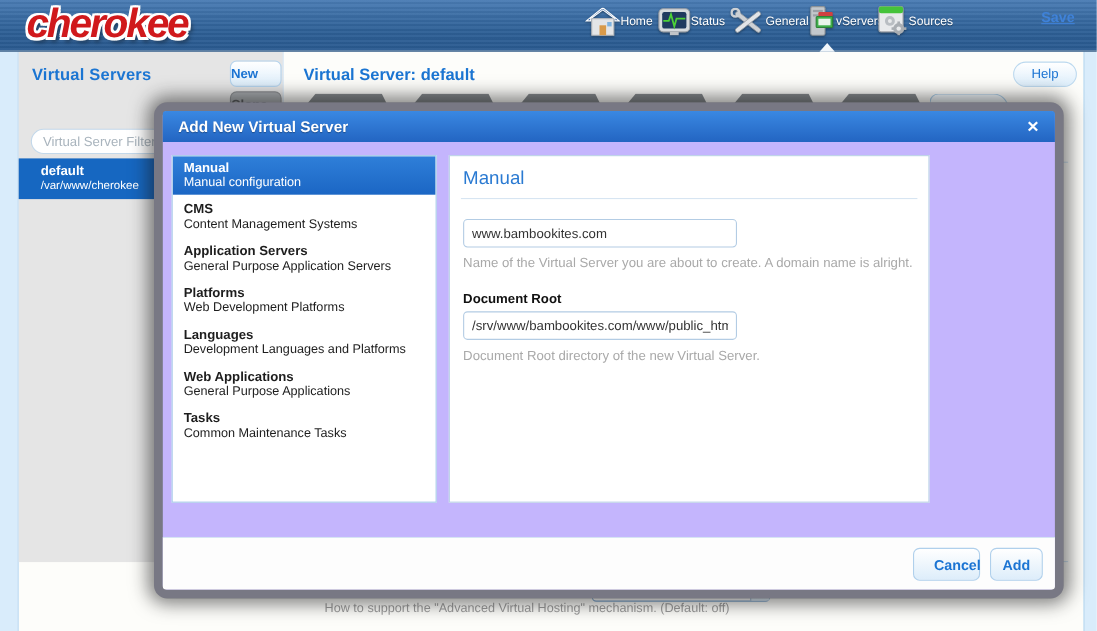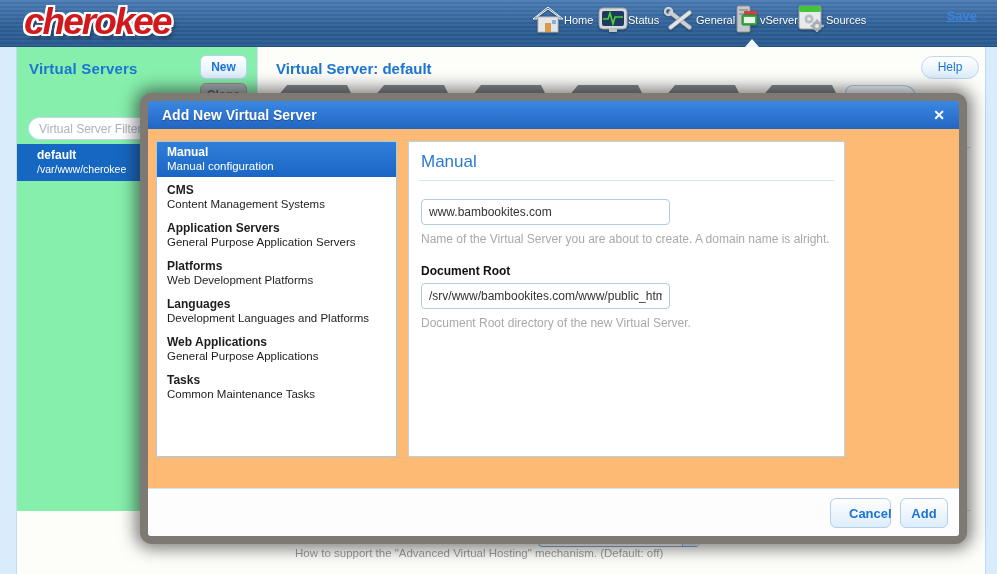--- a/index.html
+++ b/index.html
@@ -27,26 +27,26 @@
   .nav-pointer { position:absolute; left:745px; top:39px; width:0; height:0; z-index:2;
     border-left:7px solid transparent; border-right:7px solid transparent;
     border-bottom:8px solid #f2f7fb; }
   .save-link { position:absolute; right:20px; top:8px; color:#3f82d9; font-size:13px;
     font-weight:bold; text-decoration:underline; z-index:2; cursor:pointer; }
 
   
   .left-strip { position:absolute; left:0; top:47px; width:17px; height:527px;
     background:#d9ecfb; border-right:1px solid #c2ddf2; }
   .sidebar { position:absolute; left:17px; top:47px; width:241px; height:464px;
-    background:#86efac; border-right:1px solid #d6e8f7; }
+    background:#e5e5e5; border-right:1px solid #d6e8f7; }
   .sidebar-title { position:absolute; left:12px; top:13px; color:#1b75d2; font-size:15px;
     font-weight:bold; letter-spacing:0.2px; }
   .btn-small { position:absolute; width:47px; height:24px; border:1px solid #b5d4ee;
     border-radius:6px; background:linear-gradient(#ffffff,#ddeefb); color:#1b74d3;
-    font-size:12px; font-weight:bold; text-align:center; line-height:22px; cursor:pointer; }
+    font-size:12px; font-weight:bold; text-align:left; line-height:22px; cursor:pointer;margin-left:9px; }
   .btn-new { left:183px; top:8px; }
   .btn-clone { left:183px; top:36px; background:#a7abaf; color:#55585b;
     border-color:#8d9093; }
   .filter-input { position:absolute; left:11px; top:70px; width:220px; height:23px;
     border:1px solid #c3d8ea; border-radius:12px; padding:0 10px; font-size:12px;
     color:#444; background:#fff; font-family:"Liberation Sans",sans-serif; }
   .filter-input::placeholder { color:#a9b4bd; }
   .server-row { position:absolute; left:0; top:97px; width:241px; height:37px;
     background:#1667c1; color:#fff; padding:4px 0 0 20px; cursor:pointer; }
   .server-name { font-size:12px; font-weight:bold; line-height:15px; }
@@ -76,21 +76,21 @@
   .method-select { position:absolute; left:280px; top:479px; width:162px; height:21px;
     border:1px solid #7ea6cf; border-radius:4px; background:#fff; cursor:pointer; }
   .method-select .val { position:absolute; left:7px; top:3px; font-size:12px; color:#333; }
   .method-select .arrow { position:absolute; right:0; top:0; width:17px; height:19px;
     border-left:1px solid #9cb8d4; background:linear-gradient(#fbfdff,#dfeefb);
     font-size:9px; color:#44637f; text-align:center; line-height:19px; }
   .method-help { position:absolute; left:37px; top:500px; font-size:11.5px; color:#9b9b9b; }
 
   
   .modal { position:absolute; left:140px; top:93px; width:827px; height:451px;
-    border:8px solid rgba(109,112,115,0.88); border-radius:12px; background:#fdba74;
+    border:8px solid rgba(109,112,115,0.88); border-radius:12px; background:#c4b5fd;
     box-shadow:0 0 16px 5px rgba(25,25,25,0.55); z-index:10; }
   .modal-titlebar { position:absolute; left:0; top:0; right:0; height:28px;
     background:linear-gradient(#3a88e2,#2365c2); border-radius:3px 3px 0 0; }
   .modal-title { color:#fff; font-size:14px; font-weight:bold; line-height:28px;
     padding-left:14px; text-shadow:0 1px 1px rgba(0,0,0,0.3); }
   .modal-close { position:absolute; right:14px; top:0; color:#fff; font-size:14px;
     font-weight:bold; line-height:28px; cursor:pointer; }
   .menu-panel { position:absolute; left:8px; top:40px; width:241px; height:316px;
     background:#fff; border:1px solid #a6c9e8; overflow:hidden; }
   .menu-item { padding:3px 10px 4px; margin:0 0 3px; cursor:pointer; }

